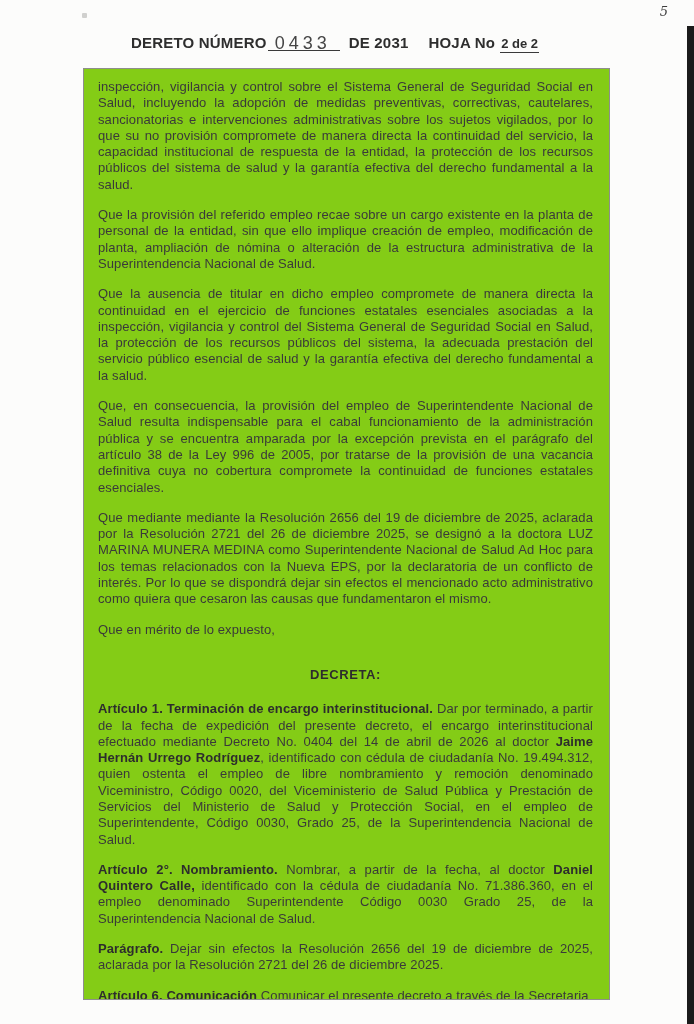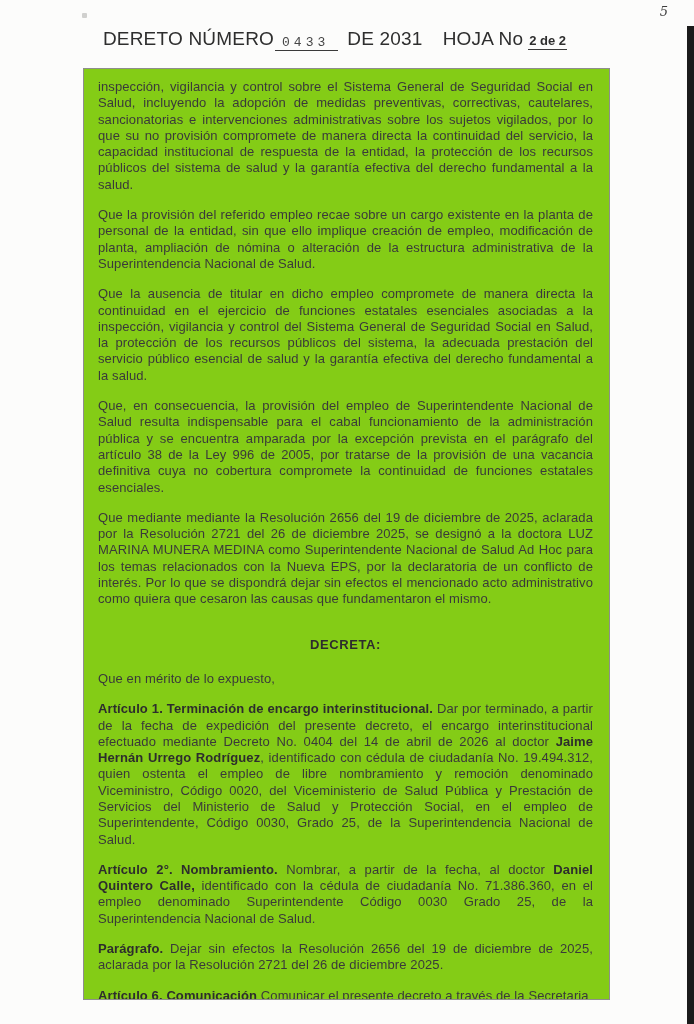--- a/index.html
+++ b/index.html
@@ -50,28 +50,28 @@
   .header {
     position: absolute;
     top: 27px;
     left: 0;
     width: 670px;
     text-align: center;
     white-space: nowrap;
     color: #2e2e2e;
   }
   .header .h-bold {
-    font-weight: normal;
-    font-size: 19px;
+    font-weight: bold;
+    font-size: 15px;
     letter-spacing: .2px;
   }
   .header .stamp {
     display: inline-block;
-    font-family: Liberation Mono, monospace;
-    font-size: 13px;
+    font-family: Liberation Sans, sans-serif;
+    font-size: 18px;
     font-weight: 500;
     letter-spacing: 4px;
     color: #454545;
     border-bottom: 1.6px solid #3a3a3a;
     padding: 0 9px 0 7px;
     margin: 8px 1px;
     transform: translateY(1px);
     line-height: 14px;
   }
   .header .gap-sm { display: inline-block; width: 8px; }
@@ -124,22 +124,22 @@
   <div class="header" data-name="decree-header">
     <span class="h-bold" data-name="decree-title-prefix">DERETO NÚMERO</span><span class="stamp" data-name="decree-number-stamp">0433</span><span class="gap-sm"></span><span class="h-bold" data-name="decree-year">DE 2031</span><span class="gap-lg"></span><span class="h-bold" data-name="sheet-label">HOJA No</span><span class="sheet-value" data-name="sheet-value">2 de 2</span>
   </div>
 
   <div class="doc-box" data-name="document-body">
       <p class="para" data-name="paragraph-p1" style="text-align: justify;"><span data-name="text-segment">inspección, vigilancia y control sobre el Sistema General de Seguridad Social en Salud, incluyendo la adopción de medidas preventivas, correctivas, cautelares, sancionatorias e intervenciones administrativas sobre los sujetos vigilados, por lo que su no provisión compromete de manera directa la continuidad del servicio, la capacidad institucional de respuesta de la entidad, la protección de los recursos públicos del sistema de salud y la garantía efectiva del derecho fundamental a la salud.</span></p>
       <p class="para" data-name="paragraph-p2" style="text-align: justify;"><span data-name="text-segment">Que la provisión del referido empleo recae sobre un cargo existente en la planta de personal de la entidad, sin que ello implique creación de empleo, modificación de planta, ampliación de nómina o alteración de la estructura administrativa de la Superintendencia Nacional de Salud.</span></p>
       <p class="para" data-name="paragraph-p3" style="text-align: justify;"><span data-name="text-segment">Que la ausencia de titular en dicho empleo compromete de manera directa la continuidad en el ejercicio de funciones estatales esenciales asociadas a la inspección, vigilancia y control del Sistema General de Seguridad Social en Salud, la protección de los recursos públicos del sistema, la adecuada prestación del servicio público esencial de salud y la garantía efectiva del derecho fundamental a la salud.</span></p>
       <p class="para" data-name="paragraph-p4" style="text-align: justify;"><span data-name="text-segment">Que, en consecuencia, la provisión del empleo de Superintendente Nacional de Salud resulta indispensable para el cabal funcionamiento de la administración pública y se encuentra amparada por la excepción prevista en el parágrafo del artículo 38 de la Ley 996 de 2005, por tratarse de la provisión de una vacancia definitiva cuya no cobertura compromete la continuidad de funciones estatales esenciales.</span></p>
       <p class="para" data-name="paragraph-p5" style="text-align: justify;"><span data-name="text-segment">Que mediante mediante la Resolución 2656 del 19 de diciembre de 2025, aclarada por la Resolución 2721 del 26 de diciembre 2025, se designó a la doctora LUZ MARINA MUNERA MEDINA como Superintendente Nacional de Salud Ad Hoc para los temas relacionados con la Nueva EPS, por la declaratoria de un conflicto de interés. Por lo que se dispondrá dejar sin efectos el mencionado acto administrativo como quiera que cesaron las causas que fundamentaron el mismo.</span></p>
+      <p class="para" data-name="paragraph-merito" style="text-align: left;"><span data-name="text-segment">Que en mérito de lo expuesto,</span></p>
       <p class="para" data-name="paragraph-decreta" style="text-align: center;"><span class="b" data-name="text-segment">DECRETA:</span></p>
-      <p class="para" data-name="paragraph-merito" style="text-align: left;"><span data-name="text-segment">Que en mérito de lo expuesto,</span></p>
       <p class="para" data-name="paragraph-art1" style="text-align: justify;"><span class="b" data-name="text-segment">Artículo 1. Terminación de encargo interinstitucional.</span><span data-name="text-segment"> Dar por terminado, a partir de la fecha de expedición del presente decreto, el encargo interinstitucional efectuado mediante Decreto No. 0404 del 14 de abril de 2026 al doctor </span><span class="b" data-name="text-segment">Jaime Hernán Urrego Rodríguez</span><span data-name="text-segment">, identificado con cédula de ciudadanía No. 19.494.312, quien ostenta el empleo de libre nombramiento y remoción denominado Viceministro, Código 0020, del Viceministerio de Salud Pública y Prestación de Servicios del Ministerio de Salud y Protección Social, en el empleo de Superintendente, Código 0030, Grado 25, de la Superintendencia Nacional de Salud.</span></p>
       <p class="para" data-name="paragraph-art2" style="text-align: justify;"><span class="b" data-name="text-segment">Artículo 2°. Nombramiento.</span><span data-name="text-segment"> Nombrar, a partir de la fecha, al doctor </span><span class="b" data-name="text-segment">Daniel Quintero Calle,</span><span data-name="text-segment"> identificado con la cédula de ciudadanía No. 71.386.360, en el empleo denominado Superintendente Código 0030 Grado 25, de la Superintendencia Nacional de Salud.</span></p>
       <p class="para" data-name="paragraph-paragrafo" style="text-align: justify; margin-top: 9px;"><span class="b" data-name="text-segment">Parágrafo.</span><span data-name="text-segment"> Dejar sin efectos la Resolución 2656 del 19 de diciembre de 2025, aclarada por la Resolución 2721 del 26 de diciembre 2025.</span></p>
       <p class="para" data-name="paragraph-art3" style="text-align: left;"><span class="b" data-name="text-segment">Artículo 6. Comunicación</span><span data-name="text-segment"> Comunicar el presente decreto a través de la Secretaria General del Ministerio de Salud y Protección Social a los doctores </span></p>
     </div>
 
   <div class="scan-edge" data-name="scan-edge-artifact"></div>
 
 </div>
 

